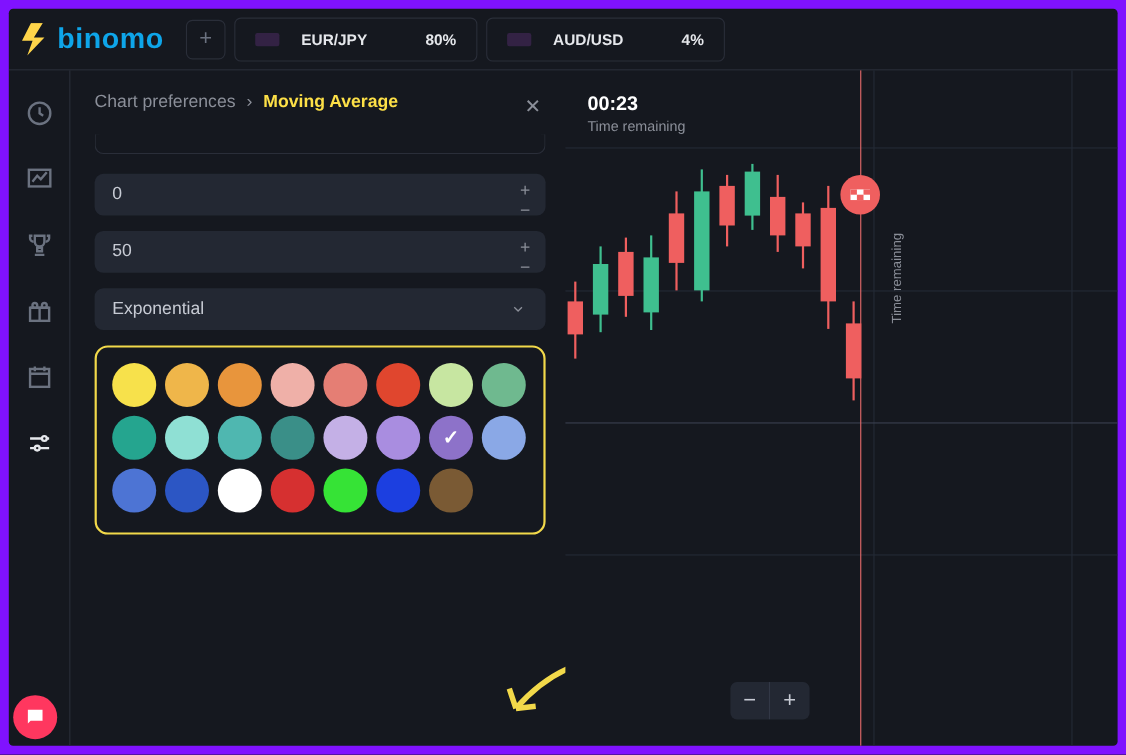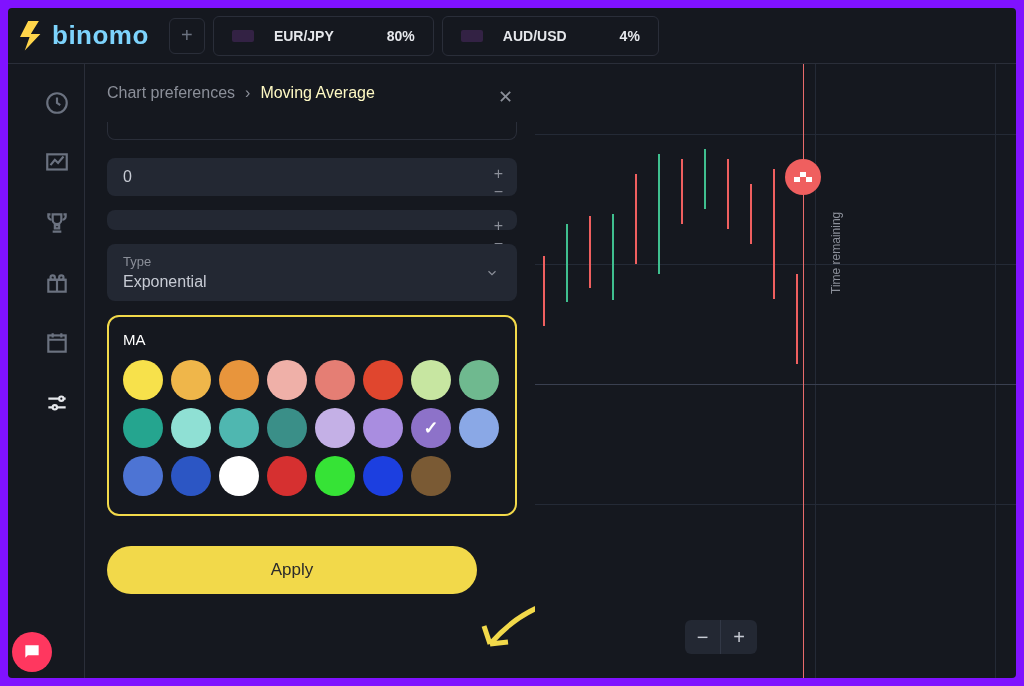--- a/index.html
+++ b/index.html
@@ -32,21 +32,21 @@
     align-items: center;
     gap: 8px;
     margin-right: 12px;
   }
   .logo-mark {
     width: 24px; height: 30px;
     background: #ffd54a;
     clip-path: polygon(35% 0, 80% 0, 45% 45%, 85% 45%, 20% 100%, 40% 55%, 0 55%);
   }
   .logo-text {
-    color: #7dd3fc;
+    color: #0ea5e9;
     font-size: 26px;
     font-weight: 600;
     letter-spacing: 0.5px;
   }
   .add-tab {
     width: 36px; height: 36px;
     border: 1px solid #2a2e39;
     border-radius: 6px;
     display: flex; align-items: center; justify-content: center;
     color: #6b7280;
@@ -73,21 +73,20 @@
   .flag {
     display:inline-block; width:22px; height:12px;
     background:#324; border-radius:2px;
   }
 
   
   .body {
     position: absolute;
     top: 56px; bottom: 0; left: 0; right: 0;
     display: flex;
-    margin-left: 21px;
   }
   .sidebar {
     width: 56px;
     border-right: 1px solid #2a2e39;
     display: flex;
     flex-direction: column;
     align-items: center;
     padding-top: 26px;
     gap: 34px;
   }
@@ -105,21 +104,21 @@
     overflow: hidden;
   }
   .breadcrumb {
     display: flex;
     align-items: center;
     gap: 10px;
     color: #8b8f99;
     font-size: 16px;
     margin-bottom: 20px;
   }
-  .breadcrumb .current { color: #fef9c3; font-weight: 400; }
+  .breadcrumb .current { color: #fde047; font-weight: 700; }
   .breadcrumb .chev { color: #8b8f99; }
   .close-x {
     position: absolute;
     right: 22px; top: 22px;
     color: #8b8f99;
     font-size: 18px;
     cursor: pointer;
   }
 
   .field {
@@ -360,36 +359,35 @@
 
       <div class="field">
         <div class="value">0</div>
         <div class="spinner">
           <span>+</span>
           <span>−</span>
         </div>
       </div>
 
       <div class="field">
+        <div class="value">50</div>
         <div class="spinner">
           <span>+</span>
           <span>−</span>
         </div>
       </div>
 
       <div class="field">
-        <div class="label">Type</div>
         <div class="value">Exponential</div>
         <svg class="drop-chev" width="14" height="14" viewBox="0 0 24 24" fill="none" stroke="currentColor" stroke-width="2">
             <path d="M6 9l6 6 6-6"></path>
           </svg>
       </div>
 
       <div class="colorbox">
-        <div class="title">MA</div>
         <div class="swatches" id="swatches">
             <div class="sw" style="background: rgb(247, 225, 75);"></div>
             <div class="sw" style="background: rgb(239, 182, 74);"></div>
             <div class="sw" style="background: rgb(232, 149, 60);"></div>
             <div class="sw" style="background: rgb(239, 176, 168);"></div>
             <div class="sw" style="background: rgb(229, 126, 116);"></div>
             <div class="sw" style="background: rgb(224, 70, 46);"></div>
             <div class="sw" style="background: rgb(199, 230, 161);"></div>
             <div class="sw" style="background: rgb(111, 185, 143);"></div>
             <div class="sw" style="background: rgb(37, 165, 143);"></div>
@@ -403,29 +401,32 @@
             <div class="sw" style="background: rgb(77, 116, 212);"></div>
             <div class="sw" style="background: rgb(44, 86, 196);"></div>
             <div class="sw" style="background: rgb(255, 255, 255);"></div>
             <div class="sw" style="background: rgb(214, 48, 48);"></div>
             <div class="sw" style="background: rgb(54, 227, 54);"></div>
             <div class="sw" style="background: rgb(28, 63, 224);"></div>
             <div class="sw" style="background: rgb(122, 90, 52);"></div>
           </div>
       </div>
 
-      <div class="apply-btn">Apply</div>
 
       <svg class="arrow" style="left:390px; top:530px" viewBox="0 0 100 60">
         <path d="M95 5 Q50 10 15 50" fill="none" stroke="#f2d94a" stroke-width="5"></path>
         <path d="M15 50 l-6 -18 M15 50 l18 -2" fill="none" stroke="#f2d94a" stroke-width="5"></path>
       </svg>
     </div>
 
     <div class="chart">
+      <div class="time-remaining">
+        <span class="big">00:23</span>
+        <span>Time remaining</span>
+      </div>
 
       <div class="grid-h" style="top:70px"></div>
       <div class="grid-h" style="top:200px"></div>
       <div class="grid-h" style="top:440px"></div>
       <div class="grid-v" style="left:280px"></div>
       <div class="grid-v" style="left:460px"></div>
       <div class="priceline" style="top:320px"></div>
 
       <div class="marker-line" style="left:268px"></div>
       <div class="marker-dot" style="left:250px; top:95px">

